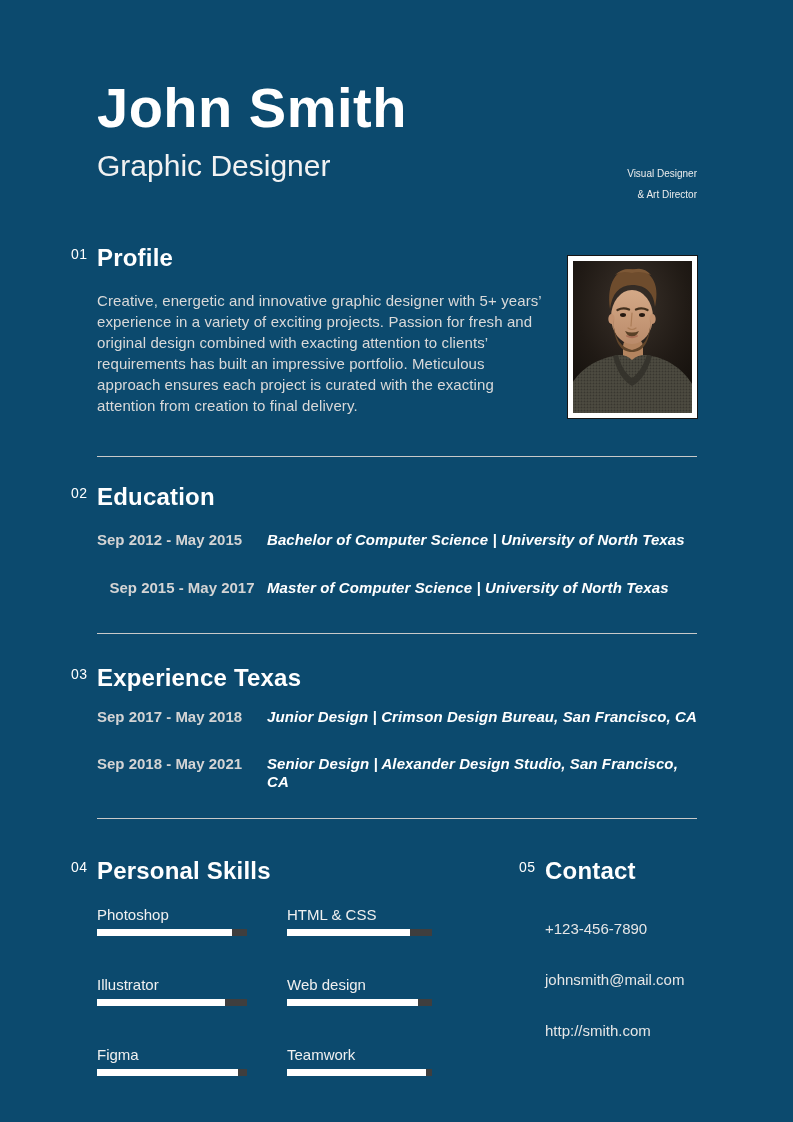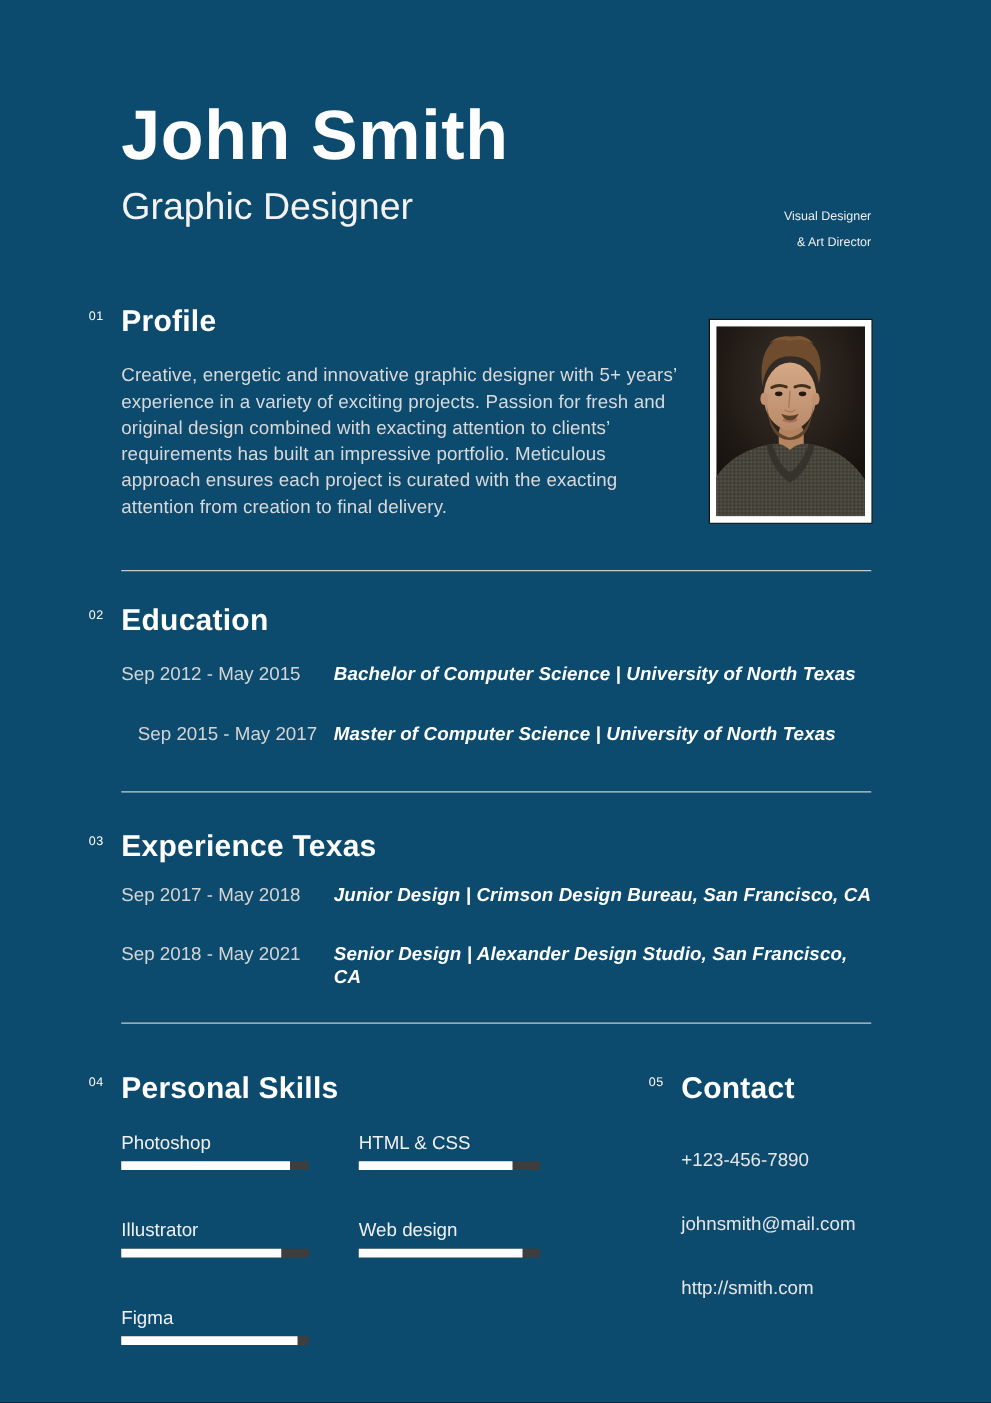--- a/index.html
+++ b/index.html
@@ -49,21 +49,21 @@
     font-size: 24px;
     line-height: 30px;
     font-weight: bold;
     color: #ffffff;
     letter-spacing: 0.2px;
   }
   .sec-num {
     position: absolute;
     left: -26px;
     top: -4px;
-    font-size: 10px;
+    font-size: 14px;
     font-weight: 400;
     color: #ffffff;
     letter-spacing: 0.5px;
   }
 
   
   .profile-section { position: relative; margin-top: 64px; }
   .profile-text {
     margin-top: 17px;
     width: 448px;
@@ -86,21 +86,21 @@
 
   
   hr.div1 { border: none; border-top: 1px solid #c9c9c9; margin-top: 40px; }
   hr.div2 { border: none; border-top: 1px solid #c9c9c9; margin-top: 36px; }
   hr.div3 { border: none; border-top: 1px solid #c9c9c9; margin-top: 27px; }
 
   .edu-heading { margin-top: 25px; }
   .exp-heading { margin-top: 29px; }
 
   .timeline-row { display: flex; font-size: 15px; line-height: 18px; }
-  .timeline-row .period { flex: 0 0 170px; color: #d4d4d4; font-weight: 400; }
+  .timeline-row .period { flex: 0 0 170px; color: #d4d4d4; font-weight: 700; }
   .timeline-row .descr  { color: #ffffff; font-weight: bold; letter-spacing: 0.1px; font-style: italic; }
   .row-a { margin-top: 19px; }
   .row-b { margin-top: 30px; text-align: center; }
   .row-c { margin-top: 15px; }
   .row-d { margin-top: 29px; }
 
   
   .bottom { display: flex; margin-top: 37px; }
   .skills-col { width: 356px; flex: 0 0 356px; }
   .contact-col { margin-left: 92px; }
@@ -272,20 +272,26 @@
           </div>
         </div>
 
         <div>
           <div class="skill-label">Web design</div>
           <div class="skill-bar">
             <div class="skill-fill" style="width: 90%;"></div>
           </div>
         </div>
 
+        <div>
+          <div class="skill-label">Teamwork</div>
+          <div class="skill-bar">
+            <div class="skill-fill" style="width: 96%;"></div>
+          </div>
+        </div>
 
       </div>
     </div>
 
     <div class="contact-col">
       <h2 class="sec-heading">
         <span class="sec-num">05</span>
         <span>Contact</span>
       </h2>
       <div class="contact-list">

